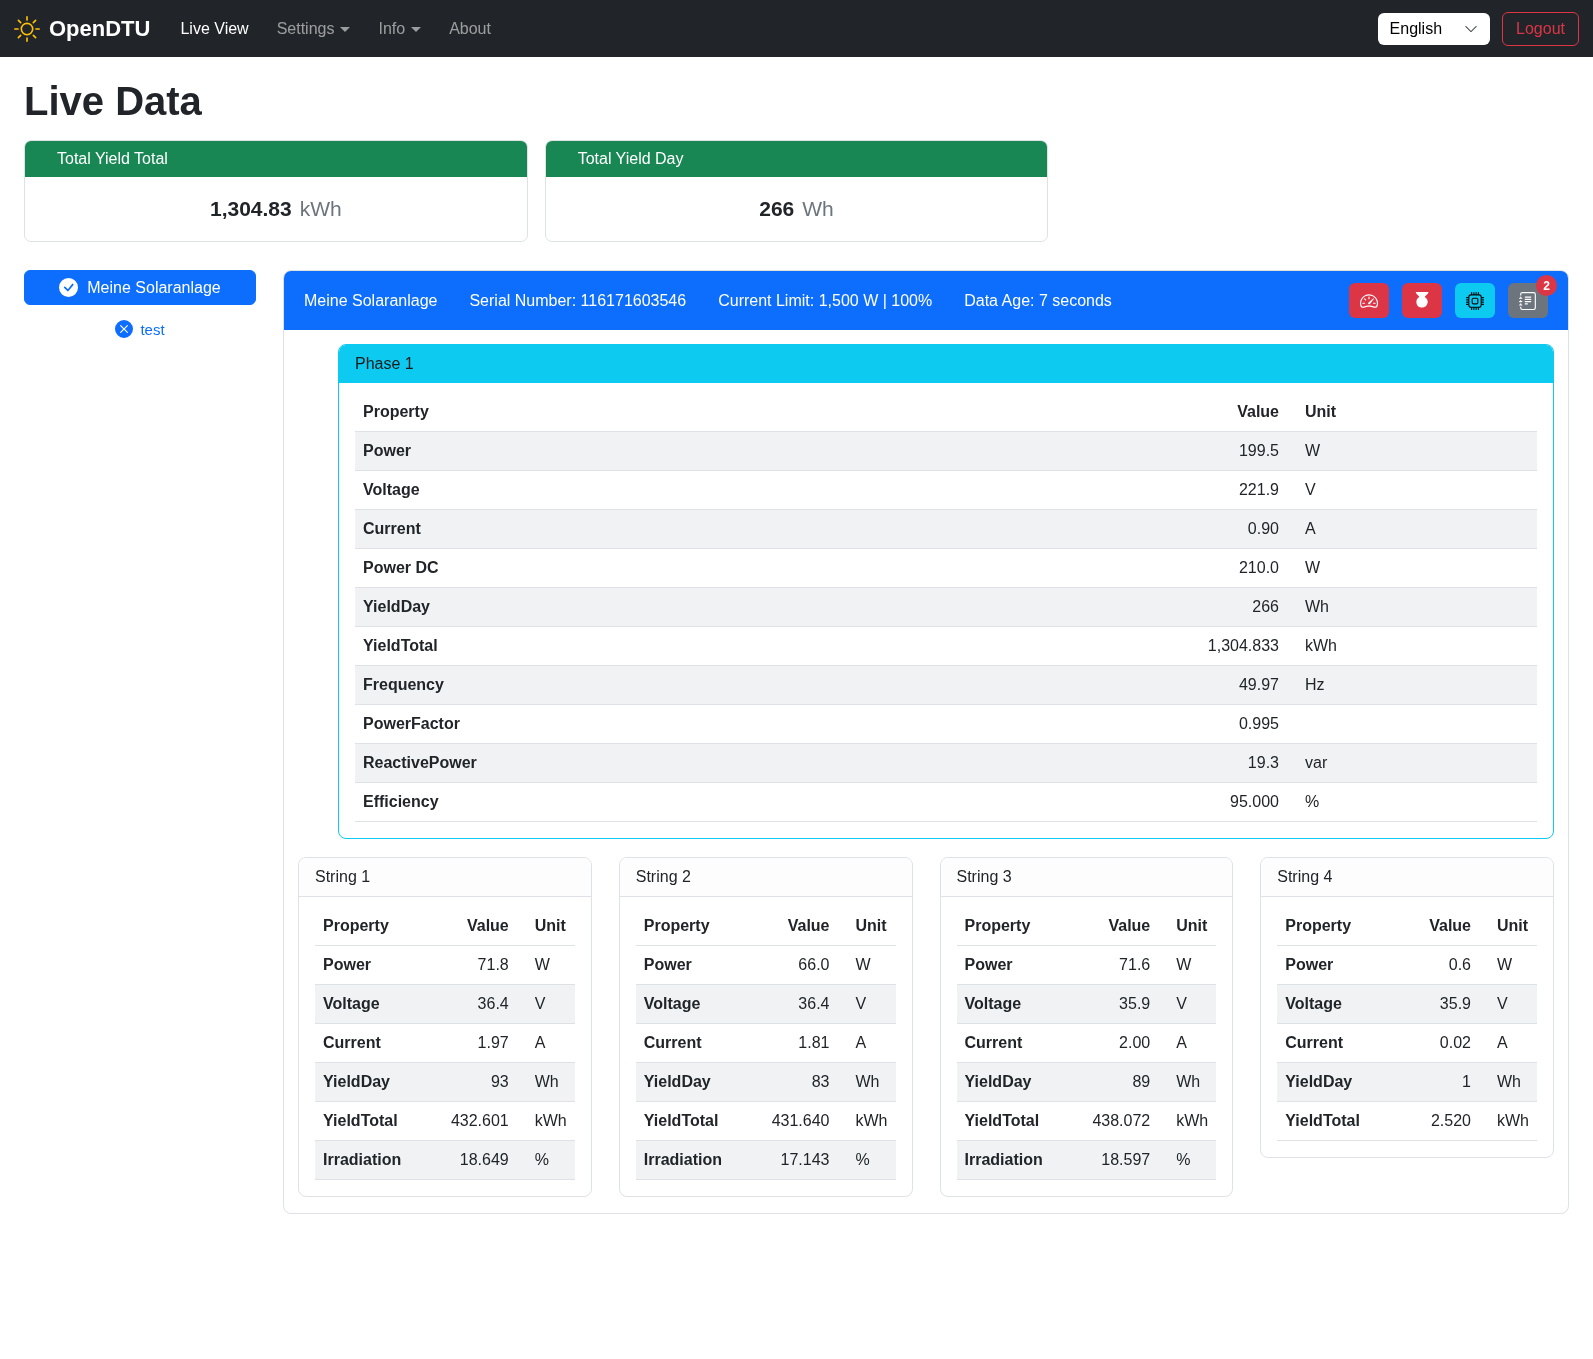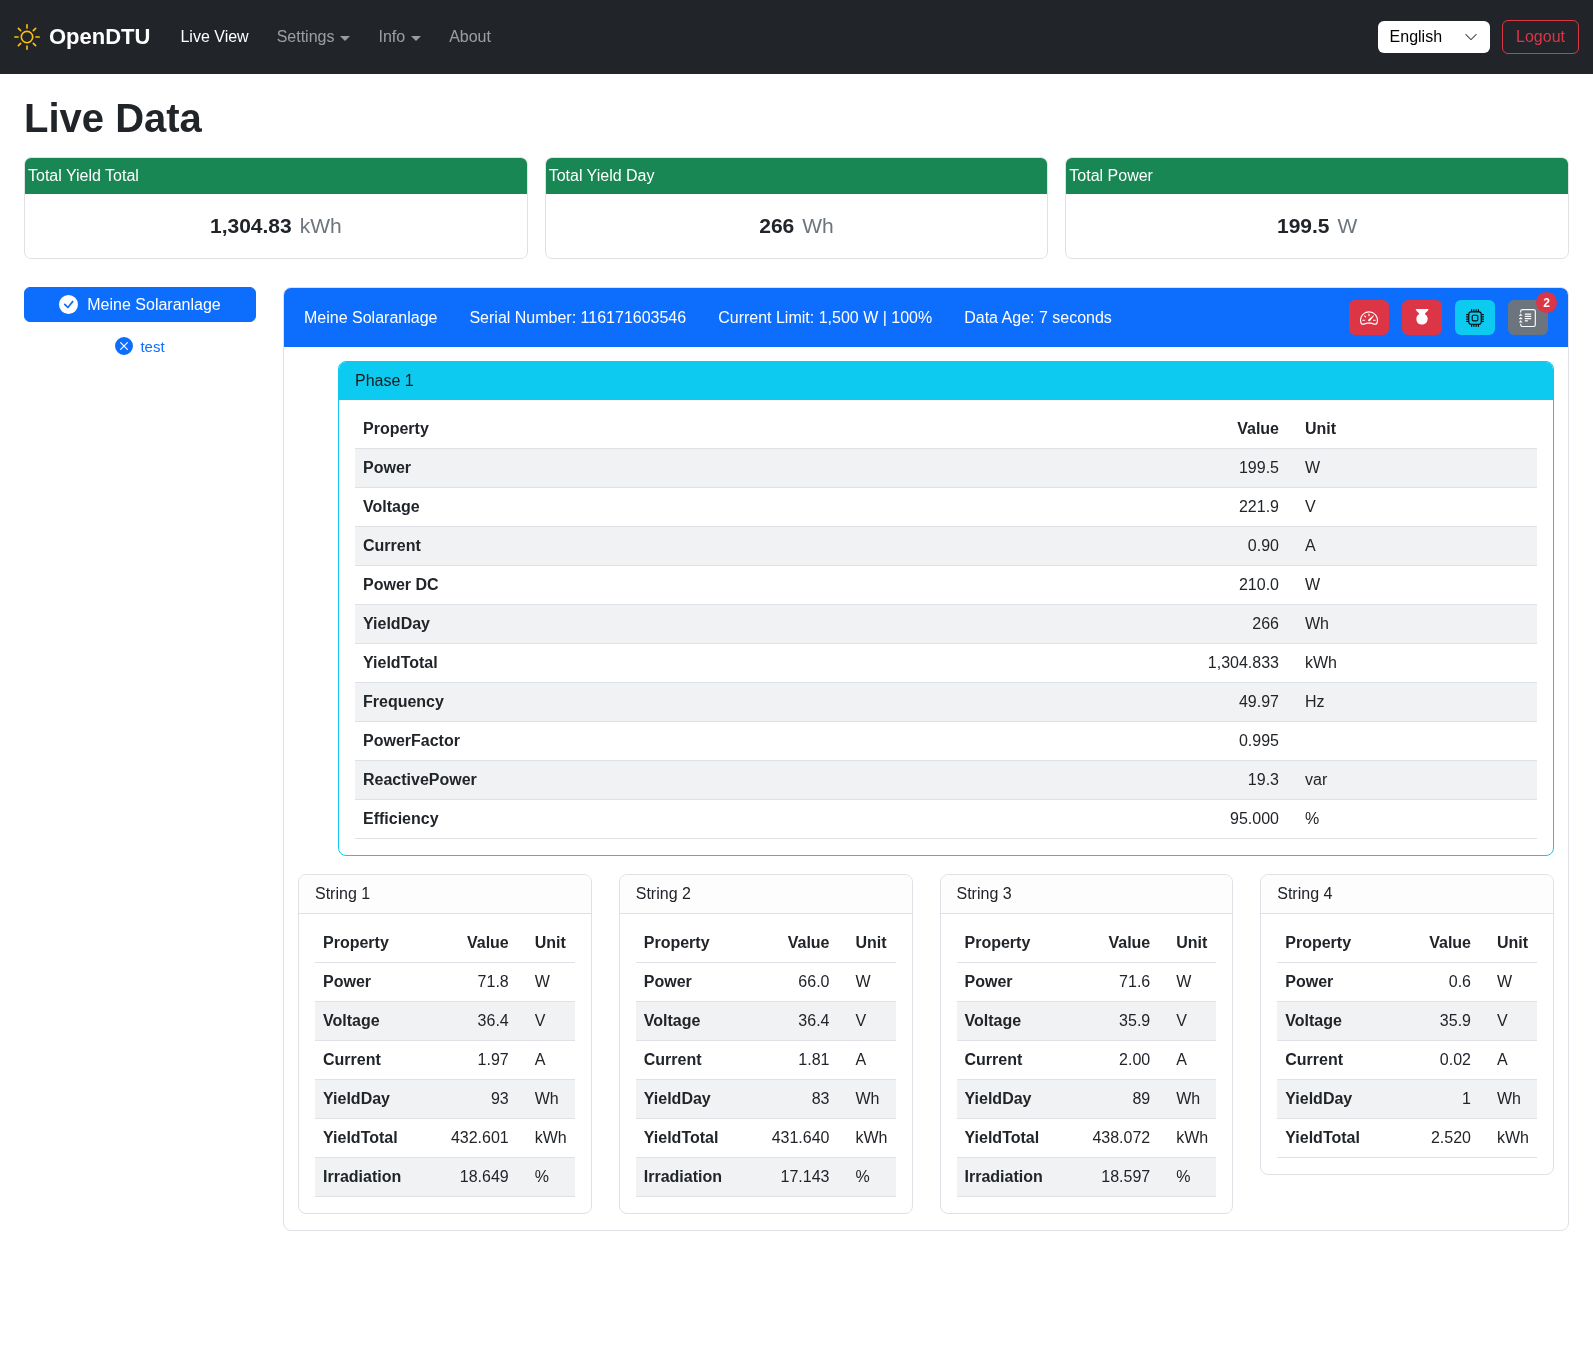--- a/index.html
+++ b/index.html
@@ -2,40 +2,40 @@
 <html><head>
 <meta charset="utf-8">
 <title>OpenDTU</title>
 <style>
   * { box-sizing: border-box; }
   html,body { margin:0; padding:0; background:#fff; color:#212529;
     font-family:"Liberation Sans", sans-serif; }
   body { min-width:1593px; }
 
   
-  .navbar { background:#212529; display:flex; align-items:center; padding:10px 14px; height:74px; }
+  .navbar { background:#212529; display:flex; align-items:center; padding:10px 14px; height:57px; }
   .brand { display:flex; align-items:center; gap:9px; color:#fff; font-size:22px; font-weight:700; cursor:pointer; }
   .brand svg { width:26px; height:26px; }
   .nav-links { display:flex; align-items:center; margin-left:18px; gap:4px; }
   .nav-link { color:rgba(255,255,255,.55); font-size:16px; padding:8px 12px; text-decoration:none; display:flex; align-items:center; gap:6px; cursor:pointer; }
   .nav-link.active { color:#fff; }
   .caret { width:0; height:0; border-left:5px solid transparent; border-right:5px solid transparent; border-top:5px solid currentColor; display:inline-block; margin-top:2px; }
   .nav-right { margin-left:auto; display:flex; align-items:center; gap:12px; }
   .lang-select { background:#fff; color:#000000; border-radius:6px; padding:7px 12px; font-size:16px; display:flex; align-items:center; gap:22px; cursor:pointer; }
   .lang-select svg { width:14px; height:14px; }
   .logout-btn { background:transparent; border:1px solid #dc3545; color:#dc3545; font-size:16px; border-radius:6px; padding:7px 13px; cursor:pointer; font-family:inherit; }
 
   
   .container { padding:8px 24px 24px 24px; }
   h1.page-title { font-size:40px; font-weight:700; margin:14px 0 16px 0; }
 
   
   .summary-row { display:grid; grid-template-columns:repeat(3,1fr); gap:17px; }
   .card { border:1px solid #dfe2e5; border-radius:7px; background:#fff; overflow:hidden; }
-  .card-header-success { background:#198754; color:#fff; font-size:16px; padding:9px 3px; }
+  .card-header-success { background:#198754; color:#fff; font-size:16px; padding:9px 32px; }
   .card-big-value { text-align:center; padding:20px 16px; font-size:21px; font-weight:600; }
   .card-big-value .unit { color:#6c757d; font-weight:400; margin-left:8px; }
 
   
   .content-row { display:flex; gap:27px; margin-top:28px; align-items:flex-start; }
   .sidebar { width:232px; flex-shrink:0; }
   .inverter-select-btn { width:100%; display:flex; align-items:center; justify-content:center; gap:9px;
     background:#0d6efd; border:1px solid #0d6efd; color:#fff; font-size:16px; font-family:inherit;
     border-radius:6px; padding:7px 12px; cursor:pointer; }
   .inverter-select-btn svg { width:19px; height:19px; flex-shrink:0; }
@@ -127,26 +127,20 @@
     <div class="card">
       <div class="card-header-success">Total Yield Total</div>
       <div class="card-big-value">
         <span>1,304.83</span><span class="unit">kWh</span>
       </div>
     </div>
     <div class="card">
       <div class="card-header-success">Total Yield Day</div>
       <div class="card-big-value">
         <span>266</span><span class="unit">Wh</span>
-      </div>
-    </div>
-    <div class="card">
-      <div class="card-header-success">Total Power</div>
-      <div class="card-big-value">
-        <span>199.5</span><span class="unit">W</span>
       </div>
     </div>
   </div>
 
   <div class="content-row">
 
     <aside class="sidebar">
       <button class="inverter-select-btn">
         <svg viewBox="0 0 16 16" fill="#ffffff">
             <path d="M16 8A8 8 0 1 1 0 8a8 8 0 0 1 16 0zm-3.97-3.03a.75.75 0 0 0-1.08.022L7.477 9.417 5.384 7.323a.75.75 0 0 0-1.06 1.06L6.97 11.03a.75.75 0 0 0 1.079-.02l3.992-4.99a.75.75 0 0 0-.01-1.05z"></path>

